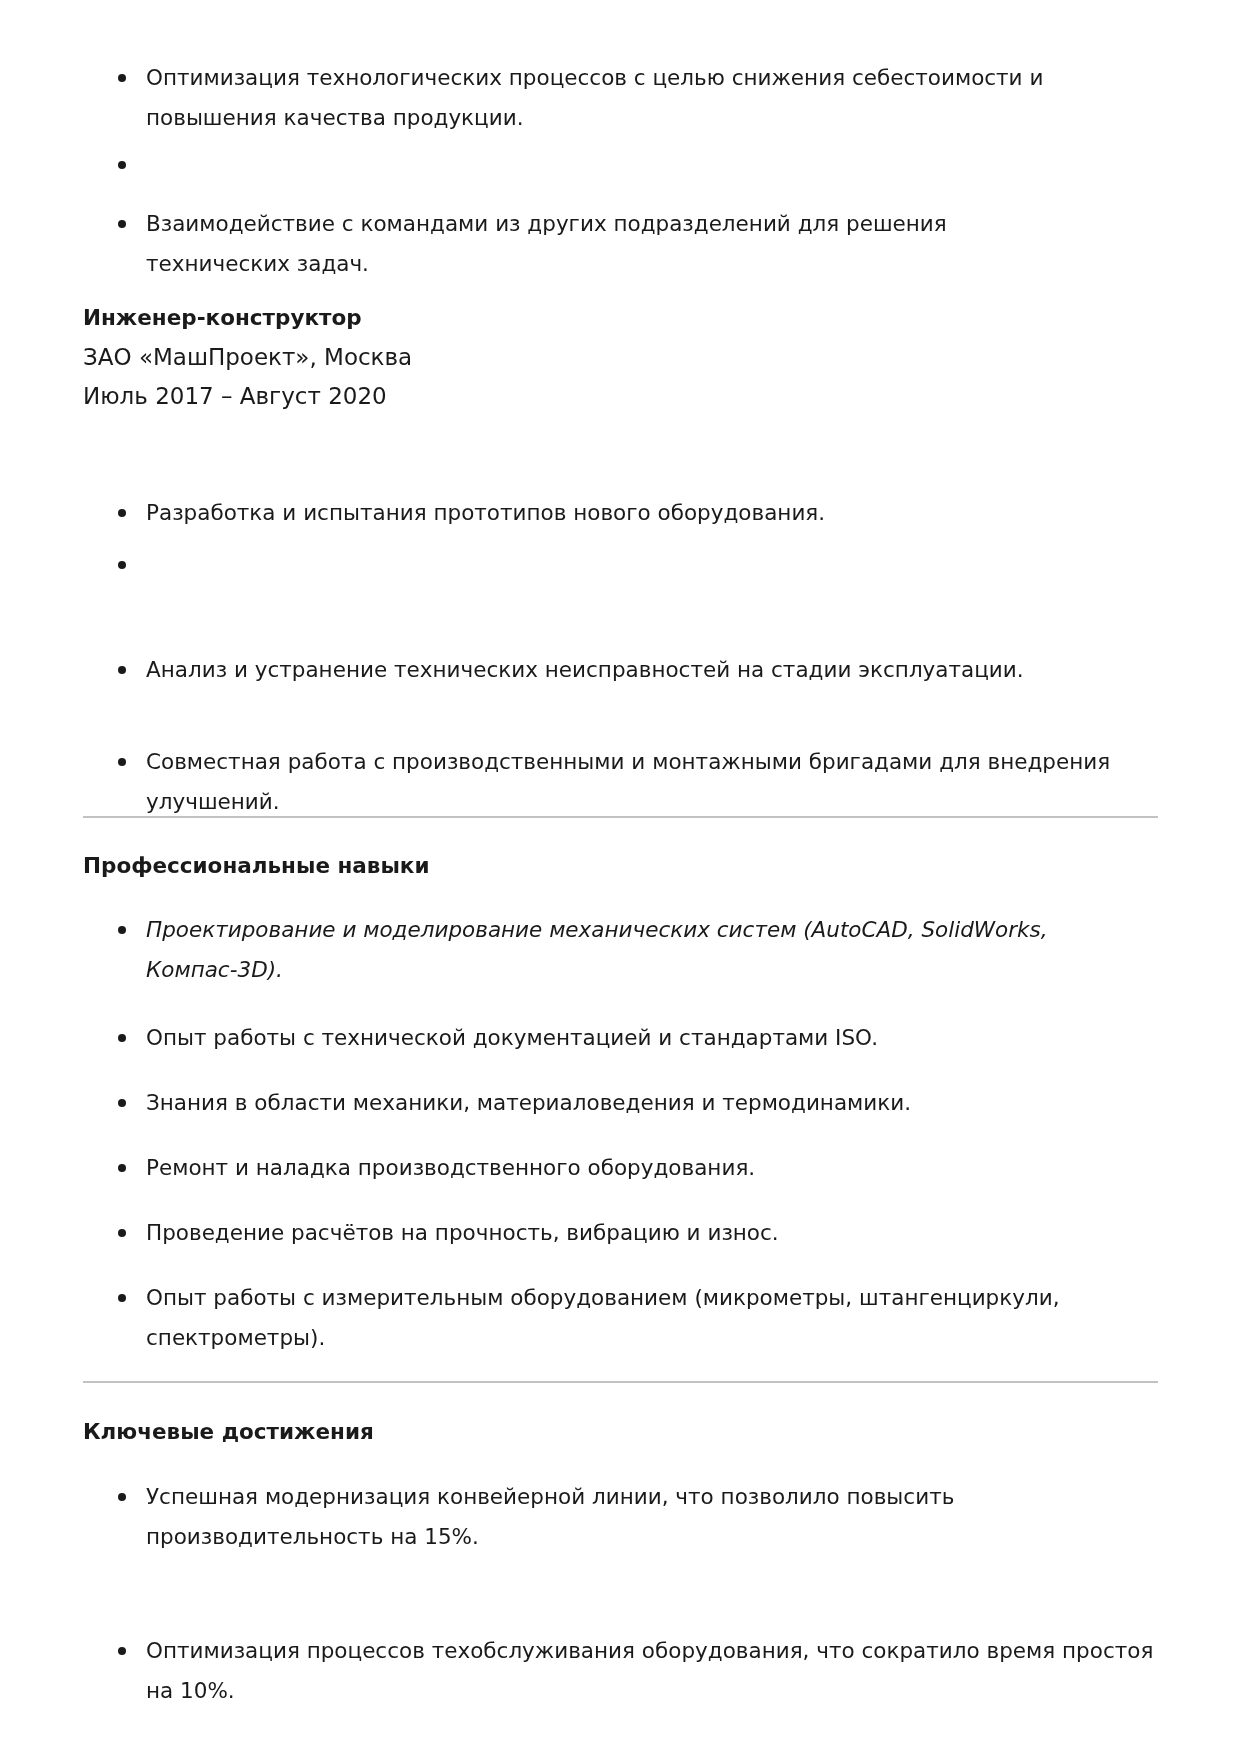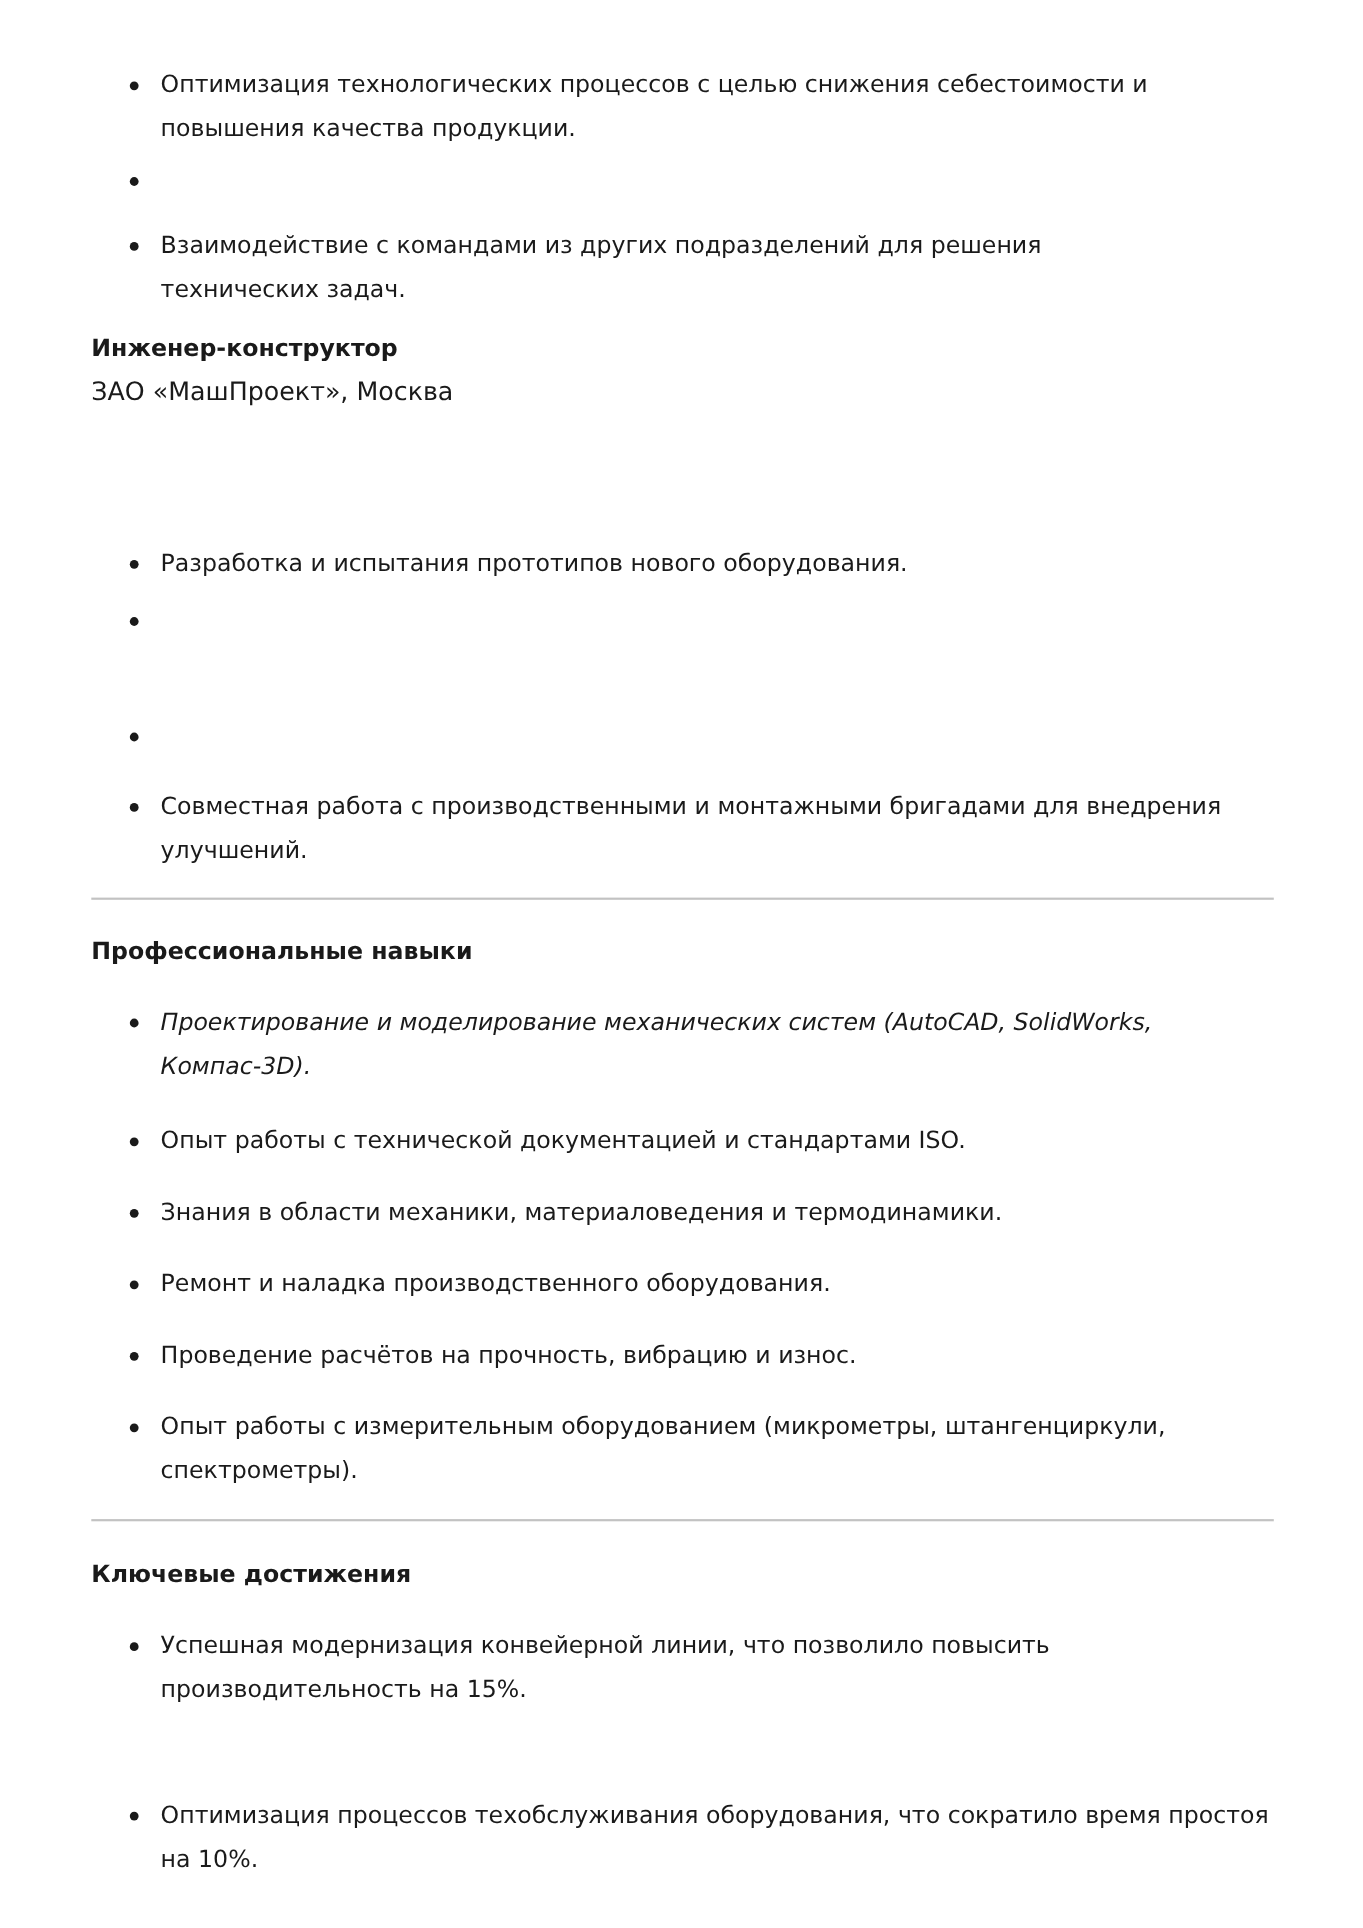--- a/index.html
+++ b/index.html
@@ -38,32 +38,33 @@
   <ul class="blist" style="position:absolute; top:145px; width:1075px;">
     <li><span class="bullet"></span></li>
   </ul>
   <ul class="blist" style="position:absolute; top:204px; width:1075px;">
     <li style="width:950px;"><span class="bullet"></span><span>Взаимодействие с командами из других подразделений для решения технических задач.</span></li>
   </ul>
 
   <div style="position:absolute; top:298px; width:1075px;">
     <div class="job-title">Инженер-конструктор</div>
     <div class="meta">ЗАО «МашПроект», Москва</div>
+    <div class="meta">Июль 2017 – Август 2020</div>
   </div>
 
   <ul class="blist" style="position:absolute; top:493px; width:1075px;">
     <li><span class="bullet"></span><span>Разработка и испытания прототипов нового оборудования.</span></li>
   </ul>
   <ul class="blist" style="position:absolute; top:545px; width:1075px;">
     <li style="width:940px;"><span class="bullet"></span></li>
   </ul>
   <ul class="blist" style="position:absolute; top:650px; width:1075px;">
-    <li><span class="bullet"></span></li>
+    <li><span class="bullet"></span><span>Анализ и устранение технических неисправностей на стадии эксплуатации.</span></li>
   </ul>
-  <ul class="blist" style="position:absolute; top:714px; width:1075px;">
+  <ul class="blist" style="position:absolute; top:742px; width:1075px;">
     <li style="width:1060px;"><span class="bullet"></span><span>Совместная работа с производственными и монтажными бригадами для внедрения улучшений.</span></li>
   </ul>
 
   <div class="divider" style="position:absolute; top:816px;"></div>
 
   <div class="section-title" style="position:absolute; top:846px;">Профессиональные навыки</div>
 
   <ul class="blist" style="position:absolute; top:910px; width:1075px;font-style:italic;">
     <li style="width:1010px;"><span class="bullet"></span><span>Проектирование и моделирование механических систем (AutoCAD, SolidWorks, Компас-3D).</span></li>
   </ul>

